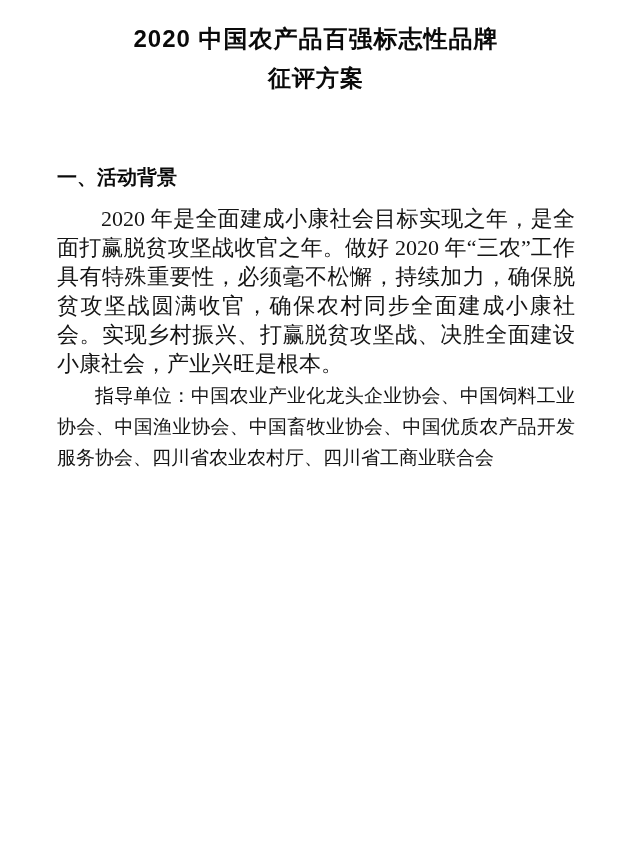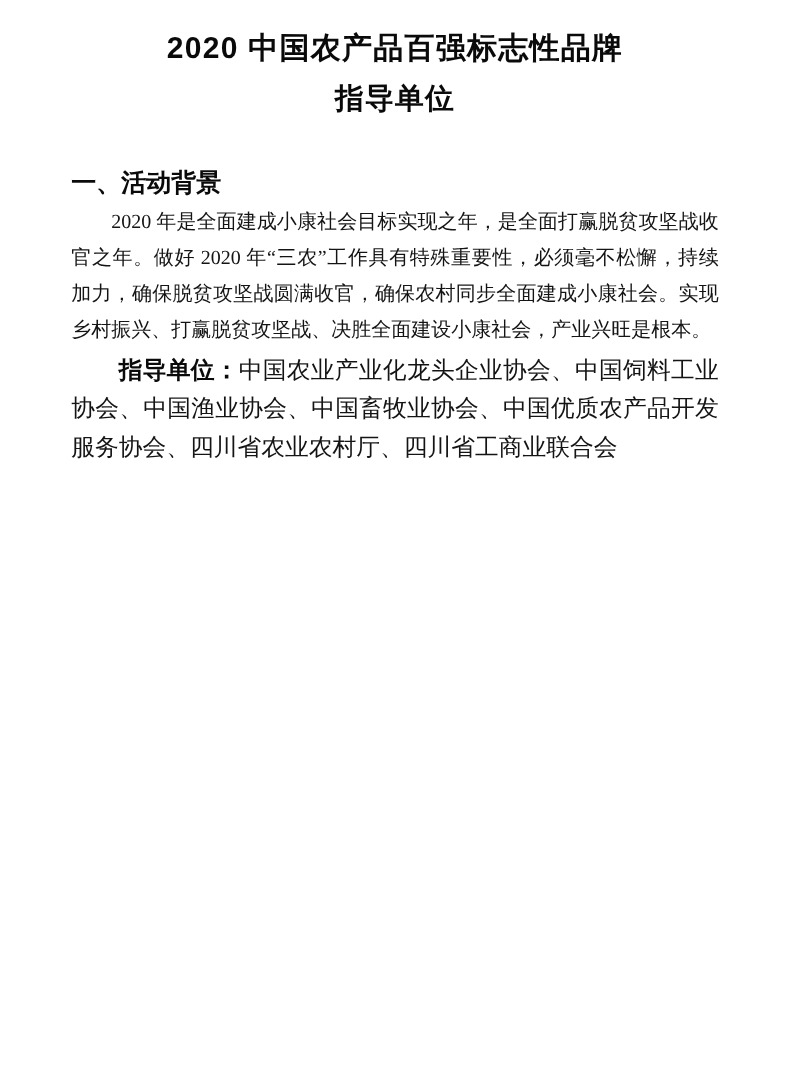--- a/index.html
+++ b/index.html
@@ -31,56 +31,56 @@
     margin-top: 5px;
   }
   .section-heading {
     font-family: "Liberation Sans", sans-serif;
     font-weight: 700;
     font-size: 20px;
     line-height: 28px;
     color: #0a0a0a;
   }
   .section-heading.first {
-    margin-top: 38px;
+    margin-top: 68px;
     font-family: Liberation Serif, serif;
   }
   .section-heading.second {
     margin-top: 26px;
   }
   .body-para {
-    font-size: 16px;
+    font-size: 22px;
     line-height: 29px;
     text-align: justify;
     text-indent: 2em;
     color: #141414;
-    margin-top: 2px;
+    margin-top: 13px;
   }
   .lead-para {
     font-size: 19px;
     line-height: 31px;
     text-align: justify;
     text-indent: 2em;
     color: #141414;
     margin-top: 2px;
   }
   .bold-label {
     font-family: "Liberation Sans", sans-serif;
-    font-weight: 700;
+    font-weight: 400;
     color: #0a0a0a;
   }
 </style>
 </head>
 <body>
 
 <div class="page">
 
   <div class="doc-title">2020 中国农产品百强标志性品牌</div>
 
-  <div class="doc-title second">指导单位</div>
+  <div class="doc-title second">征评方案</div>
 
   <div class="section-heading first">一、活动背景</div>
 
   <p class="body-para">2020 年是全面建成小康社会目标实现之年，是全面打赢脱贫攻坚战收官之年。做好 2020 年“三农”工作具有特殊重要性，必须毫不松懈，持续加力，确保脱贫攻坚战圆满收官，确保农村同步全面建成小康社会。实现乡村振兴、打赢脱贫攻坚战、决胜全面建设小康社会，产业兴旺是根本。</p>
 
 
 
 
   <p class="lead-para">
     <span class="bold-label">指导单位：</span><span>中国农业产业化龙头企业协会、中国饲料工业协会、中国渔业协会、中国畜牧业协会、中国优质农产品开发服务协会、四川省农业农村厅、四川省工商业联合会</span>

